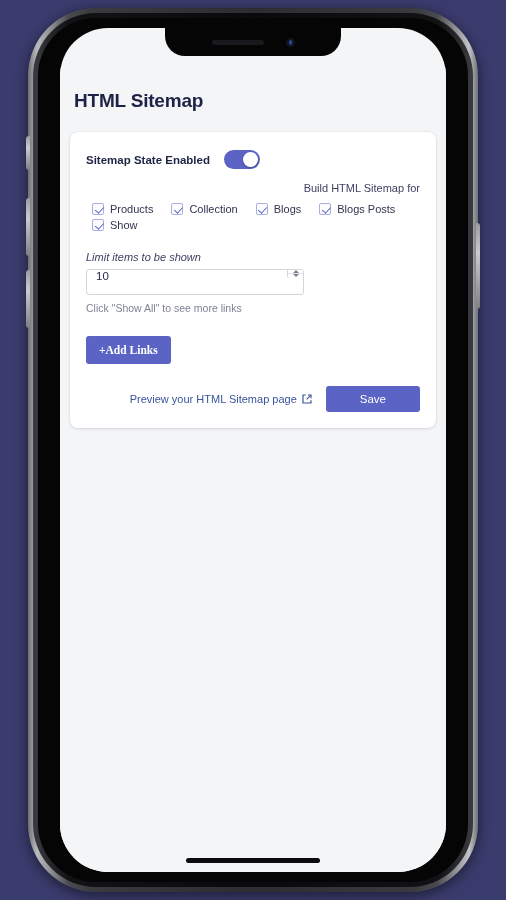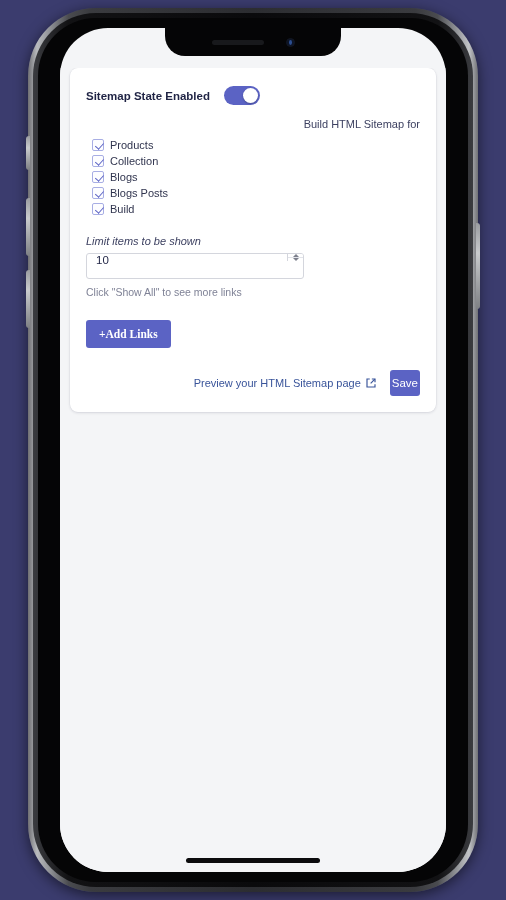--- a/index.html
+++ b/index.html
@@ -216,21 +216,20 @@
     margin-bottom: 9px;
     text-align: right;
   }
 
   .checkbox-grid {
     display: flex;
     flex-wrap: wrap;
     gap: 4px 18px;
     margin-bottom: 20px;
     padding-left: 6px;
-    flex-direction: column;
   }
   .cb-item {
     display: flex;
     align-items: center;
     gap: 6px;
     cursor: pointer;
   }
   .cb-box {
     width: 12px; height: 12px;
     border: 1px solid #a8aee4;
@@ -342,21 +341,21 @@
     gap: 5px;
     cursor: pointer;
   }
   .ext-icon { display: block; }
   .save-btn {
     background: #5b63c4;
     color: #ffffff;
     border: none;
     border-radius: 3px;
     font-size: 11.5px;
-    padding: 7px 2px;
+    padding: 7px 34px;
     cursor: pointer;
     font-family: "Liberation Sans", sans-serif;
   }
 
   
   .home-indicator {
     position: absolute;
     left: 50%;
     transform: translateX(-50%);
     bottom: 9px;
@@ -383,20 +382,21 @@
   <div class="screen">
 
     <div class="notch">
       <div class="speaker"></div>
       <div class="camera"></div>
     </div>
 
 
     <div class="content">
 
+      <div class="page-title">HTML Sitemap</div>
 
       <div class="card">
 
         <div class="toggle-row">
           <div class="toggle-label">Sitemap State Enabled</div>
           <div class="toggle">
             <div class="knob"></div>
           </div>
         </div>
 
@@ -414,21 +414,21 @@
           <label class="cb-item">
             <span class="cb-box"></span>
             <span class="cb-text">Blogs</span>
           </label>
           <label class="cb-item">
             <span class="cb-box"></span>
             <span class="cb-text">Blogs Posts</span>
           </label>
           <label class="cb-item">
             <span class="cb-box"></span>
-            <span class="cb-text">Build</span>
+            <span class="cb-text">Show</span>
           </label>
         </div>
 
         <div class="field-label">Limit items to be shown</div>
 
         <div class="number-field">
           <input type="text" value="10" style="">
           <div class="spinner">
             <div class="spin-btn">
               <div class="arrow-up"></div>

